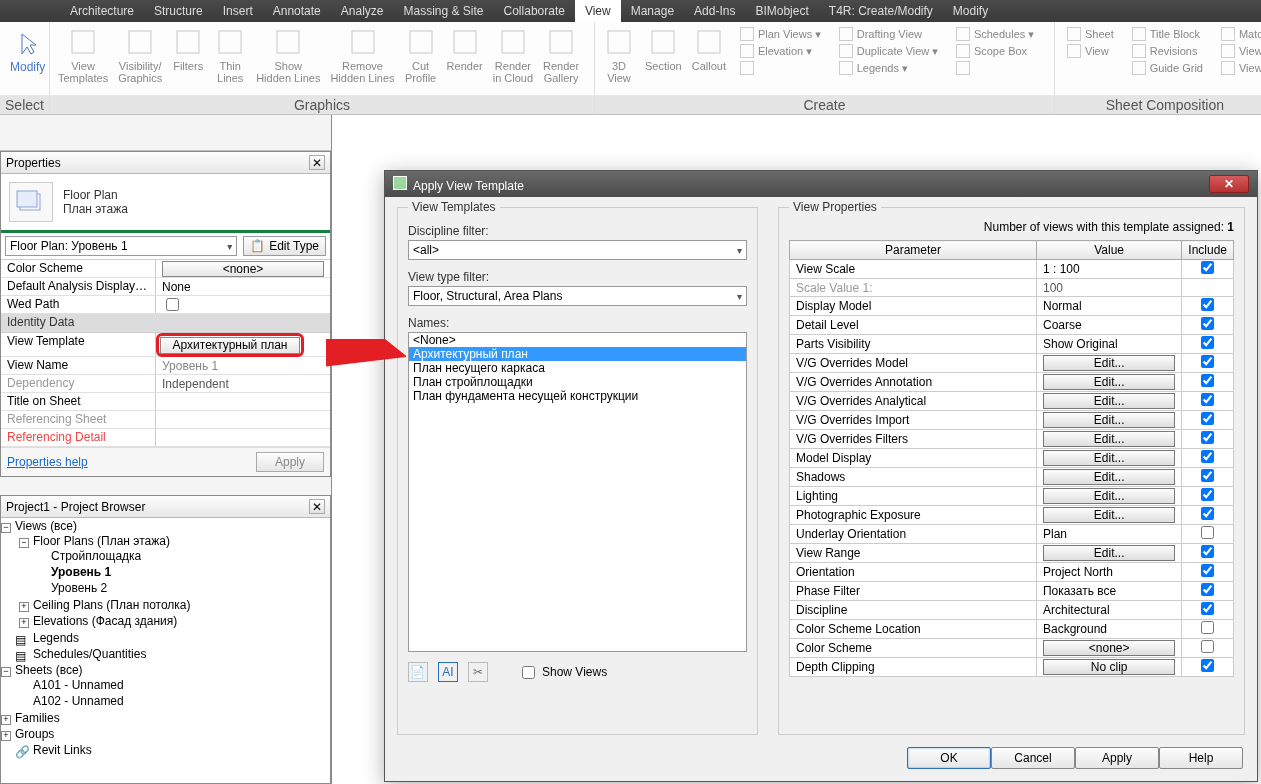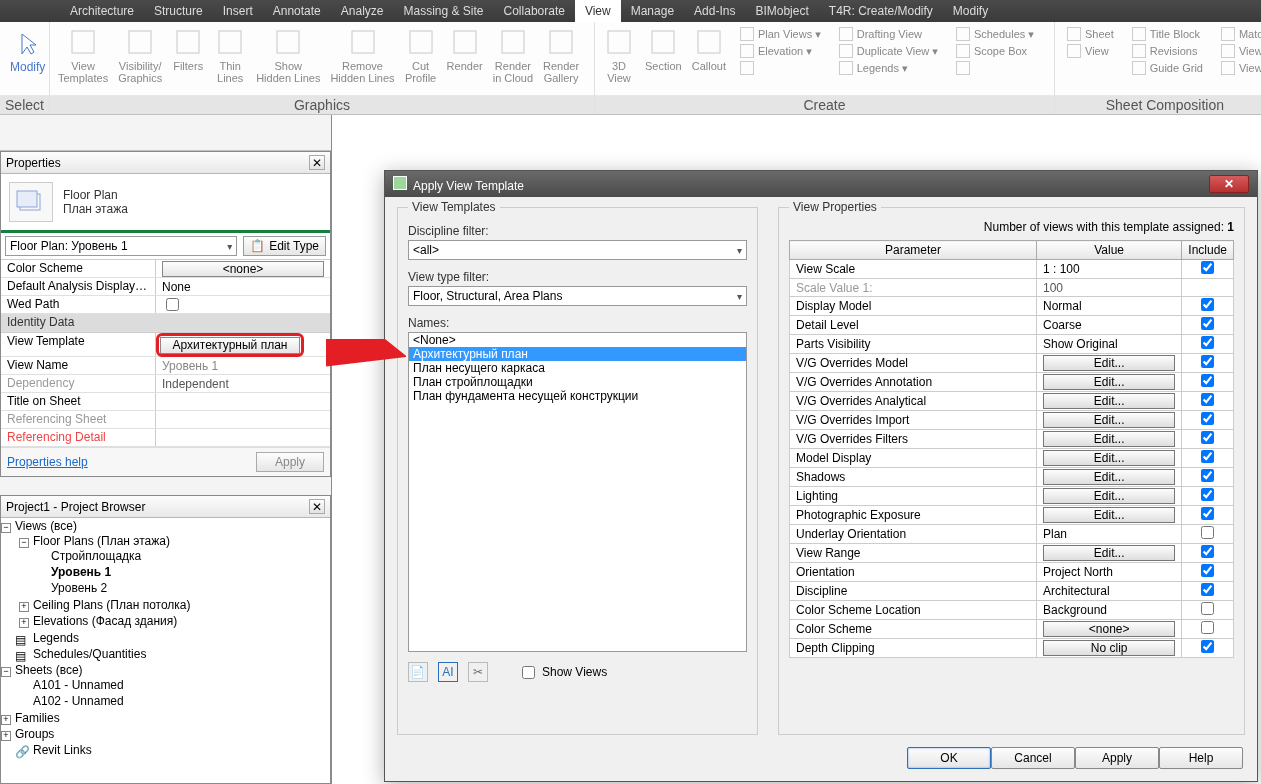--- a/index.html
+++ b/index.html
@@ -577,20 +577,25 @@
                   <div class="vp-edit-btn">Edit...</div>
                 </td>
                 <td class="cbcell"><input type="checkbox" checked="" style=""></td>
               </tr>
               <tr>
                 <td>Orientation</td>
                 <td>Project North</td>
                 <td class="cbcell"><input type="checkbox" checked="" style=""></td>
               </tr>
               <tr>
+                <td>Phase Filter</td>
+                <td>Показать все</td>
+                <td class="cbcell"><input type="checkbox" checked="" style=""></td>
+              </tr>
+              <tr>
                 <td>Discipline</td>
                 <td>Architectural</td>
                 <td class="cbcell"><input type="checkbox" checked="" style=""></td>
               </tr>
               <tr>
                 <td>Color Scheme Location</td>
                 <td>Background</td>
                 <td class="cbcell"><input type="checkbox" style=""></td>
               </tr>
               <tr>

